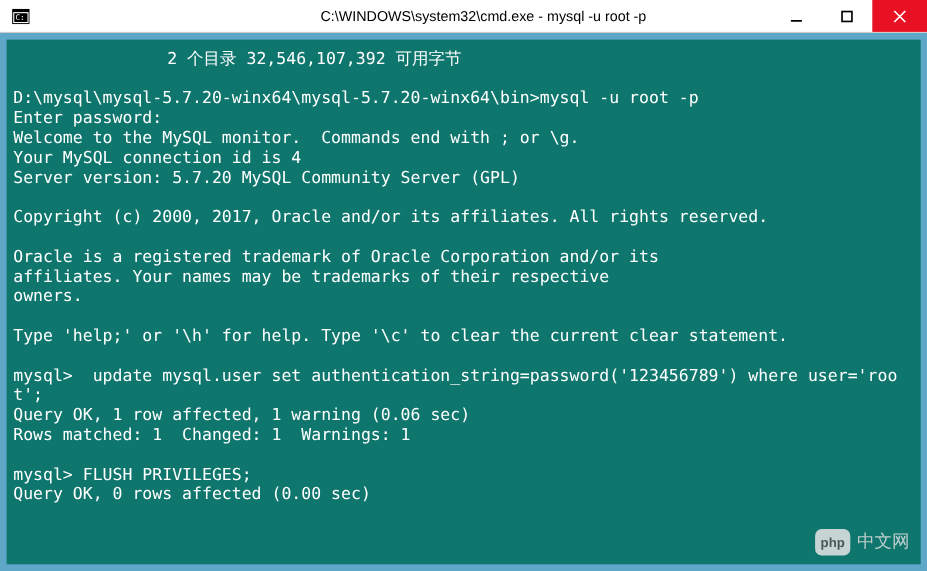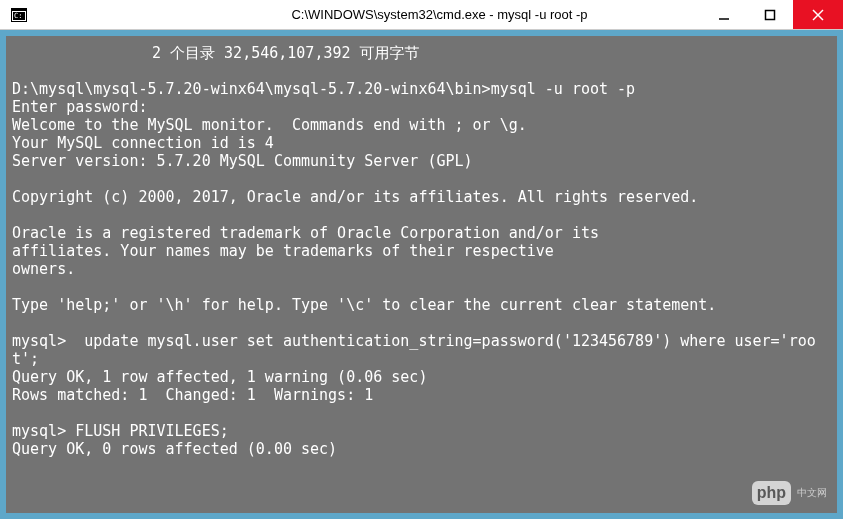--- a/index.html
+++ b/index.html
@@ -54,21 +54,21 @@
   .winbtn.close { background: #e81123; color: #fff; width: 50px; }
   .winbtn svg { display: block; }
   .terminal-wrap {
     flex: 1;
     background: #5ea7c9;
     padding: 6px;
   }
   .terminal {
     width: 100%;
     height: 100%;
-    background: #737373;
+    background: #0f766e;
     color: #fff;
     font-family: "SimSun", "NSimSun", "FangSong", Consolas, monospace;
     font-size: 15px;
     line-height: 18px;
     padding: 8px 6px;
     white-space: pre-wrap;
     word-break: break-all;
     overflow: hidden;
     position: relative;
   }
@@ -78,29 +78,29 @@
     right: 10px;
     bottom: 8px;
     display: flex;
     align-items: center;
     gap: 6px;
     opacity: 0.85;
   }
   .watermark .wm-badge {
     background: #e6e6e6;
     color: #555;
-    font-size: 16px;
+    font-size: 12px;
     font-weight: bold;
     padding: 3px 5px;
     border-radius: 6px;
     font-family: Arial, sans-serif;
   }
   .watermark .wm-text {
     color: #ddd;
-    font-size: 10px;
+    font-size: 16px;
     font-family: "Microsoft YaHei", sans-serif;
   }
 </style>
 </head>
 <body>
 
 <div class="titlebar">
   <div class="sysicon">
     <svg width="16" height="14" viewBox="0 0 16 14">
       <rect x="0" y="0" width="16" height="14" fill="#000"></rect>

